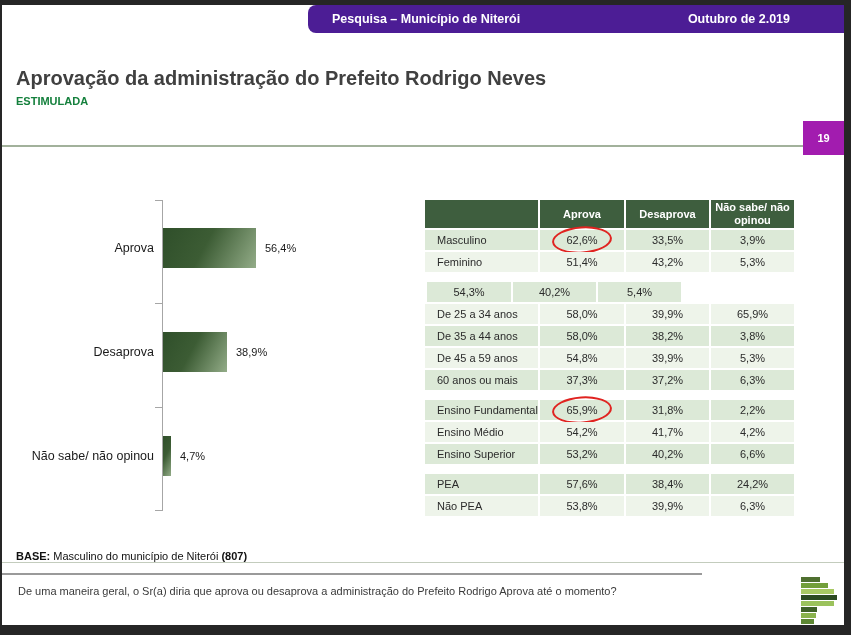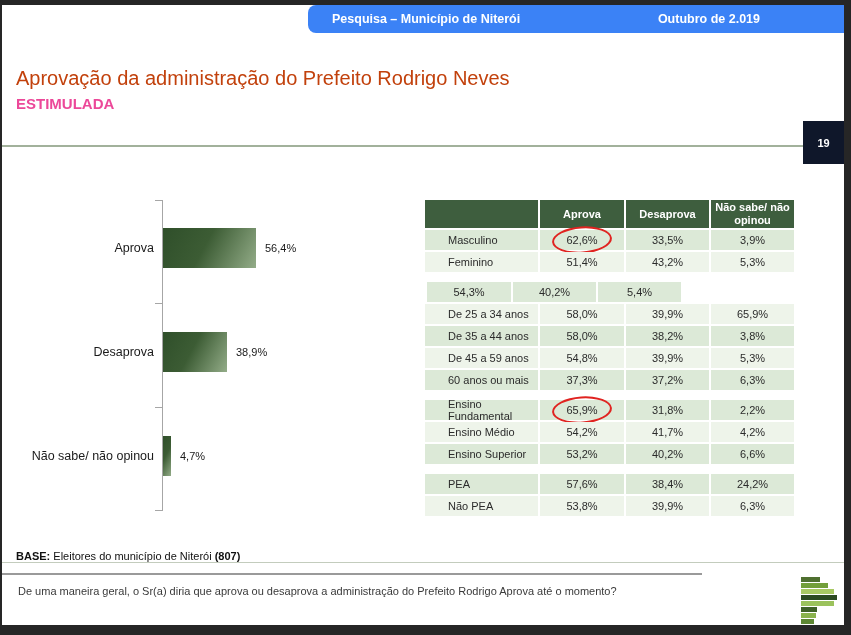--- a/index.html
+++ b/index.html
@@ -10,39 +10,39 @@
     overflow:hidden;
   }
   .slide {
     position:absolute; left:2px; top:5px; width:842px; height:620px;
     background:#ffffff;
   }
 
   
   .topbar {
     position:absolute; left:306px; top:0; right:0; height:28px;
-    background:#3b82f6;
+    background:#4c1d95;
     border-radius:8px 0 0 8px;
     display:flex; align-items:center; justify-content:space-between;
-    box-sizing:border-box; padding:0 84px 0 24px;
+    box-sizing:border-box; padding:0 54px 0 24px;
     color:#ffffff; font-weight:bold; font-size:12.5px;
   }
 
   
   .title {
     position:absolute; left:14px; top:62px;
-    font-size:20px; font-weight:normal; color:#c2410c; white-space:nowrap;
+    font-size:20px; font-weight:bold; color:#404040; white-space:nowrap;
   }
   .subtitle {
     position:absolute; left:14px; top:90px;
-    font-size:15px; font-weight:bold; color:#ec4899;
+    font-size:11px; font-weight:bold; color:#15803d;
   }
   .pagenum {
-    position:absolute; right:0; top:116px; width:41px; height:43px;
-    background:#0f172a; color:#fff; font-size:11px; font-weight:bold;
+    position:absolute; right:0; top:116px; width:41px; height:34px;
+    background:#a21caf; color:#fff; font-size:11px; font-weight:bold;
     display:flex; align-items:center; justify-content:center; z-index:3;
   }
   .title-rule {
     position:absolute; left:0; right:0; top:140px; height:2px;
     background:#a2b19b;
   }
 
   
   .chart { position:absolute; left:0; top:0; width:420px; height:620px; }
   .axis  { position:absolute; left:160px; top:195px; width:1px; height:310px; background:#a6a6a6; }
@@ -62,21 +62,21 @@
   }
 
   
   .xtable { position:absolute; left:423px; top:195px; width:370px; }
   .trow { display:flex; margin-bottom:2px; }
   .cell {
     box-sizing:border-box; font-size:11px; color:#2b2b2b;
     display:flex; align-items:center; justify-content:center;
     position:relative;
   }
-  .c0 { width:113px; justify-content:flex-start; padding-left:23px; }
+  .c0 { width:113px; justify-content:flex-start; padding-left:12px; }
   .c1 { width:84px; margin-left:2px; }
   .c2 { width:83px; margin-left:2px; }
   .c3 { width:83px; margin-left:2px; }
   .thead .cell {
     background:#3e5e3e; color:#ffffff; font-weight:bold; height:28px;
     text-align:center; line-height:1.15; padding:0 4px;
   }
   .thead .c0 { padding-left:0; }
   .brow .cell { height:20px; }
   .shade-a .cell { background:#dce9d7; }
@@ -216,21 +216,21 @@
       </div>
       <div class="trow brow shade-b">
         <div class="cell c0">Não PEA</div>
         <div class="cell c1">53,8%</div>
         <div class="cell c2">39,9%</div>
         <div class="cell c3">6,3%</div>
       </div>
     </div>
 
   <div class="base-line">
-    <b>BASE:</b><span> Eleitores do município de Niterói </span><b>(807)</b>
+    <b>BASE:</b><span> Masculino do município de Niterói </span><b>(807)</b>
   </div>
   <div class="footer-rule-light"></div>
   <div class="footer-rule"></div>
   <div class="question">De uma maneira geral, o Sr(a) diria que aprova ou desaprova a administração do Prefeito Rodrigo Aprova até o momento?</div>
 
   <div class="logo" id="logo">
       <div style="width: 50%; background: rgb(79, 112, 48);"></div>
       <div style="width: 72%; background: rgb(114, 159, 58);"></div>
       <div style="width: 88%; background: rgb(168, 201, 99);"></div>
       <div style="width: 96%; background: rgb(44, 74, 33);"></div>

